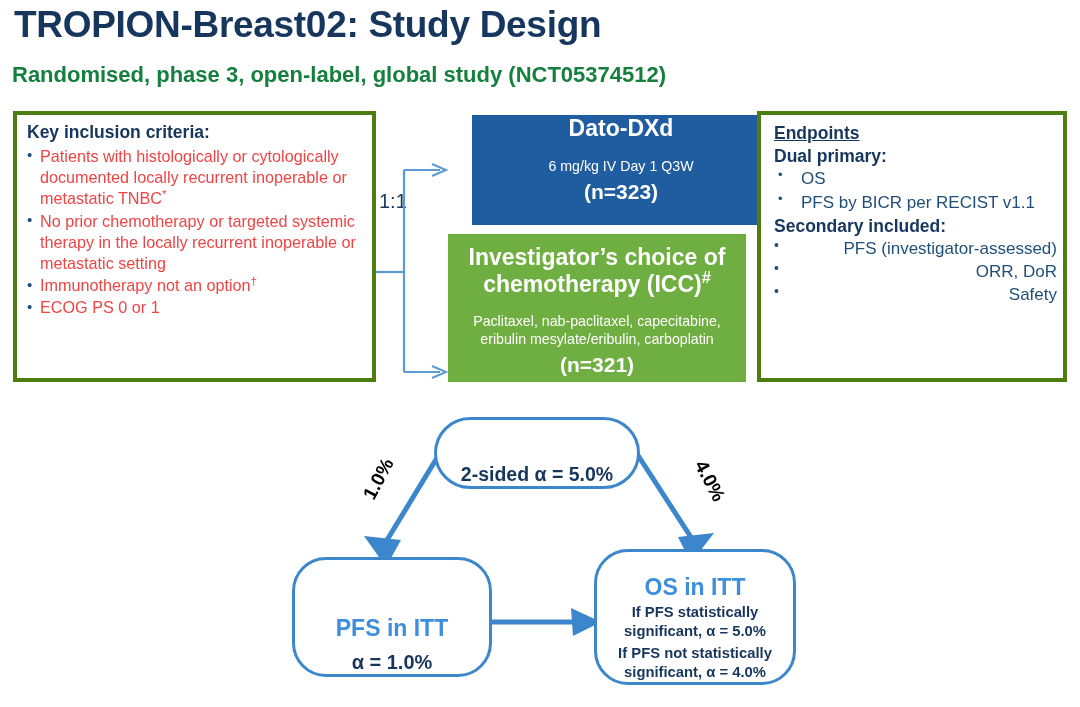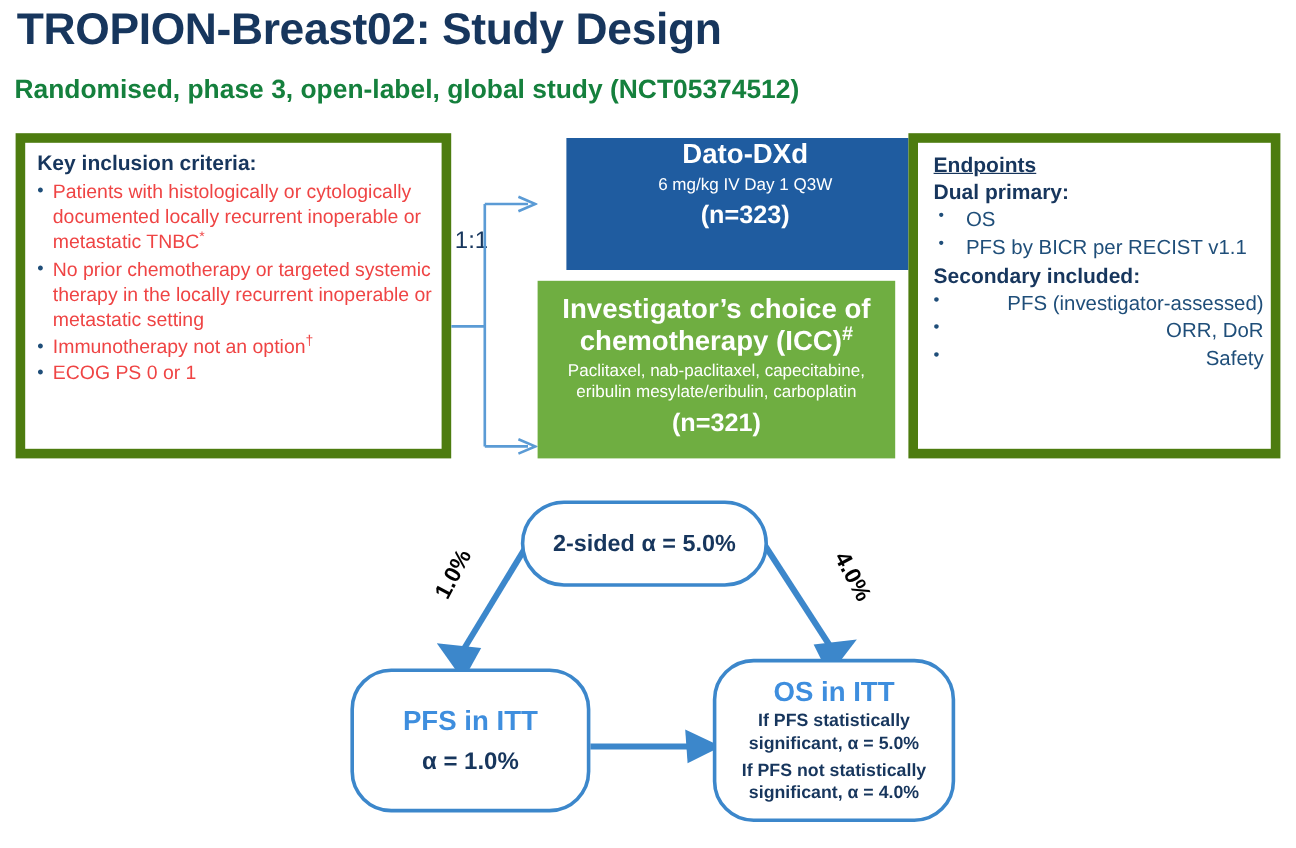--- a/index.html
+++ b/index.html
@@ -34,21 +34,21 @@
     font-size: 22px;
     font-weight: bold;
     color: #15803d;
     white-space: nowrap;
   }
 
   
   .panel {
     position: absolute;
     background: #ffffff;
-    border: 8px solid #4d7c0f;
+    border: 4px solid #4d7c0f;
     box-sizing: border-box;
   }
 
   
   #criteria-panel {
     left: 13px;
     top: 111px;
     width: 363px;
     height: 271px;
     padding: 7px 8px 0 10px;
@@ -122,21 +122,21 @@
   }
   .arm-title {
     font-size: 23px;
     font-weight: bold;
     line-height: 1.16;
   }
   .arm-sub {
     font-size: 14.2px;
     font-weight: normal;
     line-height: 1.22;
-    margin-top: 4px;
+    margin-top: 16px;
   }
   .arm-n {
     font-size: 21px;
     font-weight: bold;
     margin-top: 5px;
   }
 
   
   #endpoints-panel {
     left: 757px;
@@ -190,21 +190,21 @@
     height: 312px;
   }
   .pill {
     position: absolute;
     box-sizing: border-box;
     background: #ffffff;
     border: 3px solid #3C87CB;
     text-align: center;
     display: flex;
     flex-direction: column;
-    justify-content: center;
+    justify-content: flex-end;
     align-items: center;
   }
   #alpha-top-pill {
     left: 434px;
     top: 417px;
     width: 206px;
     height: 72px;
     border-radius: 36px;
   }
   #alpha-top-pill .pill-main {

